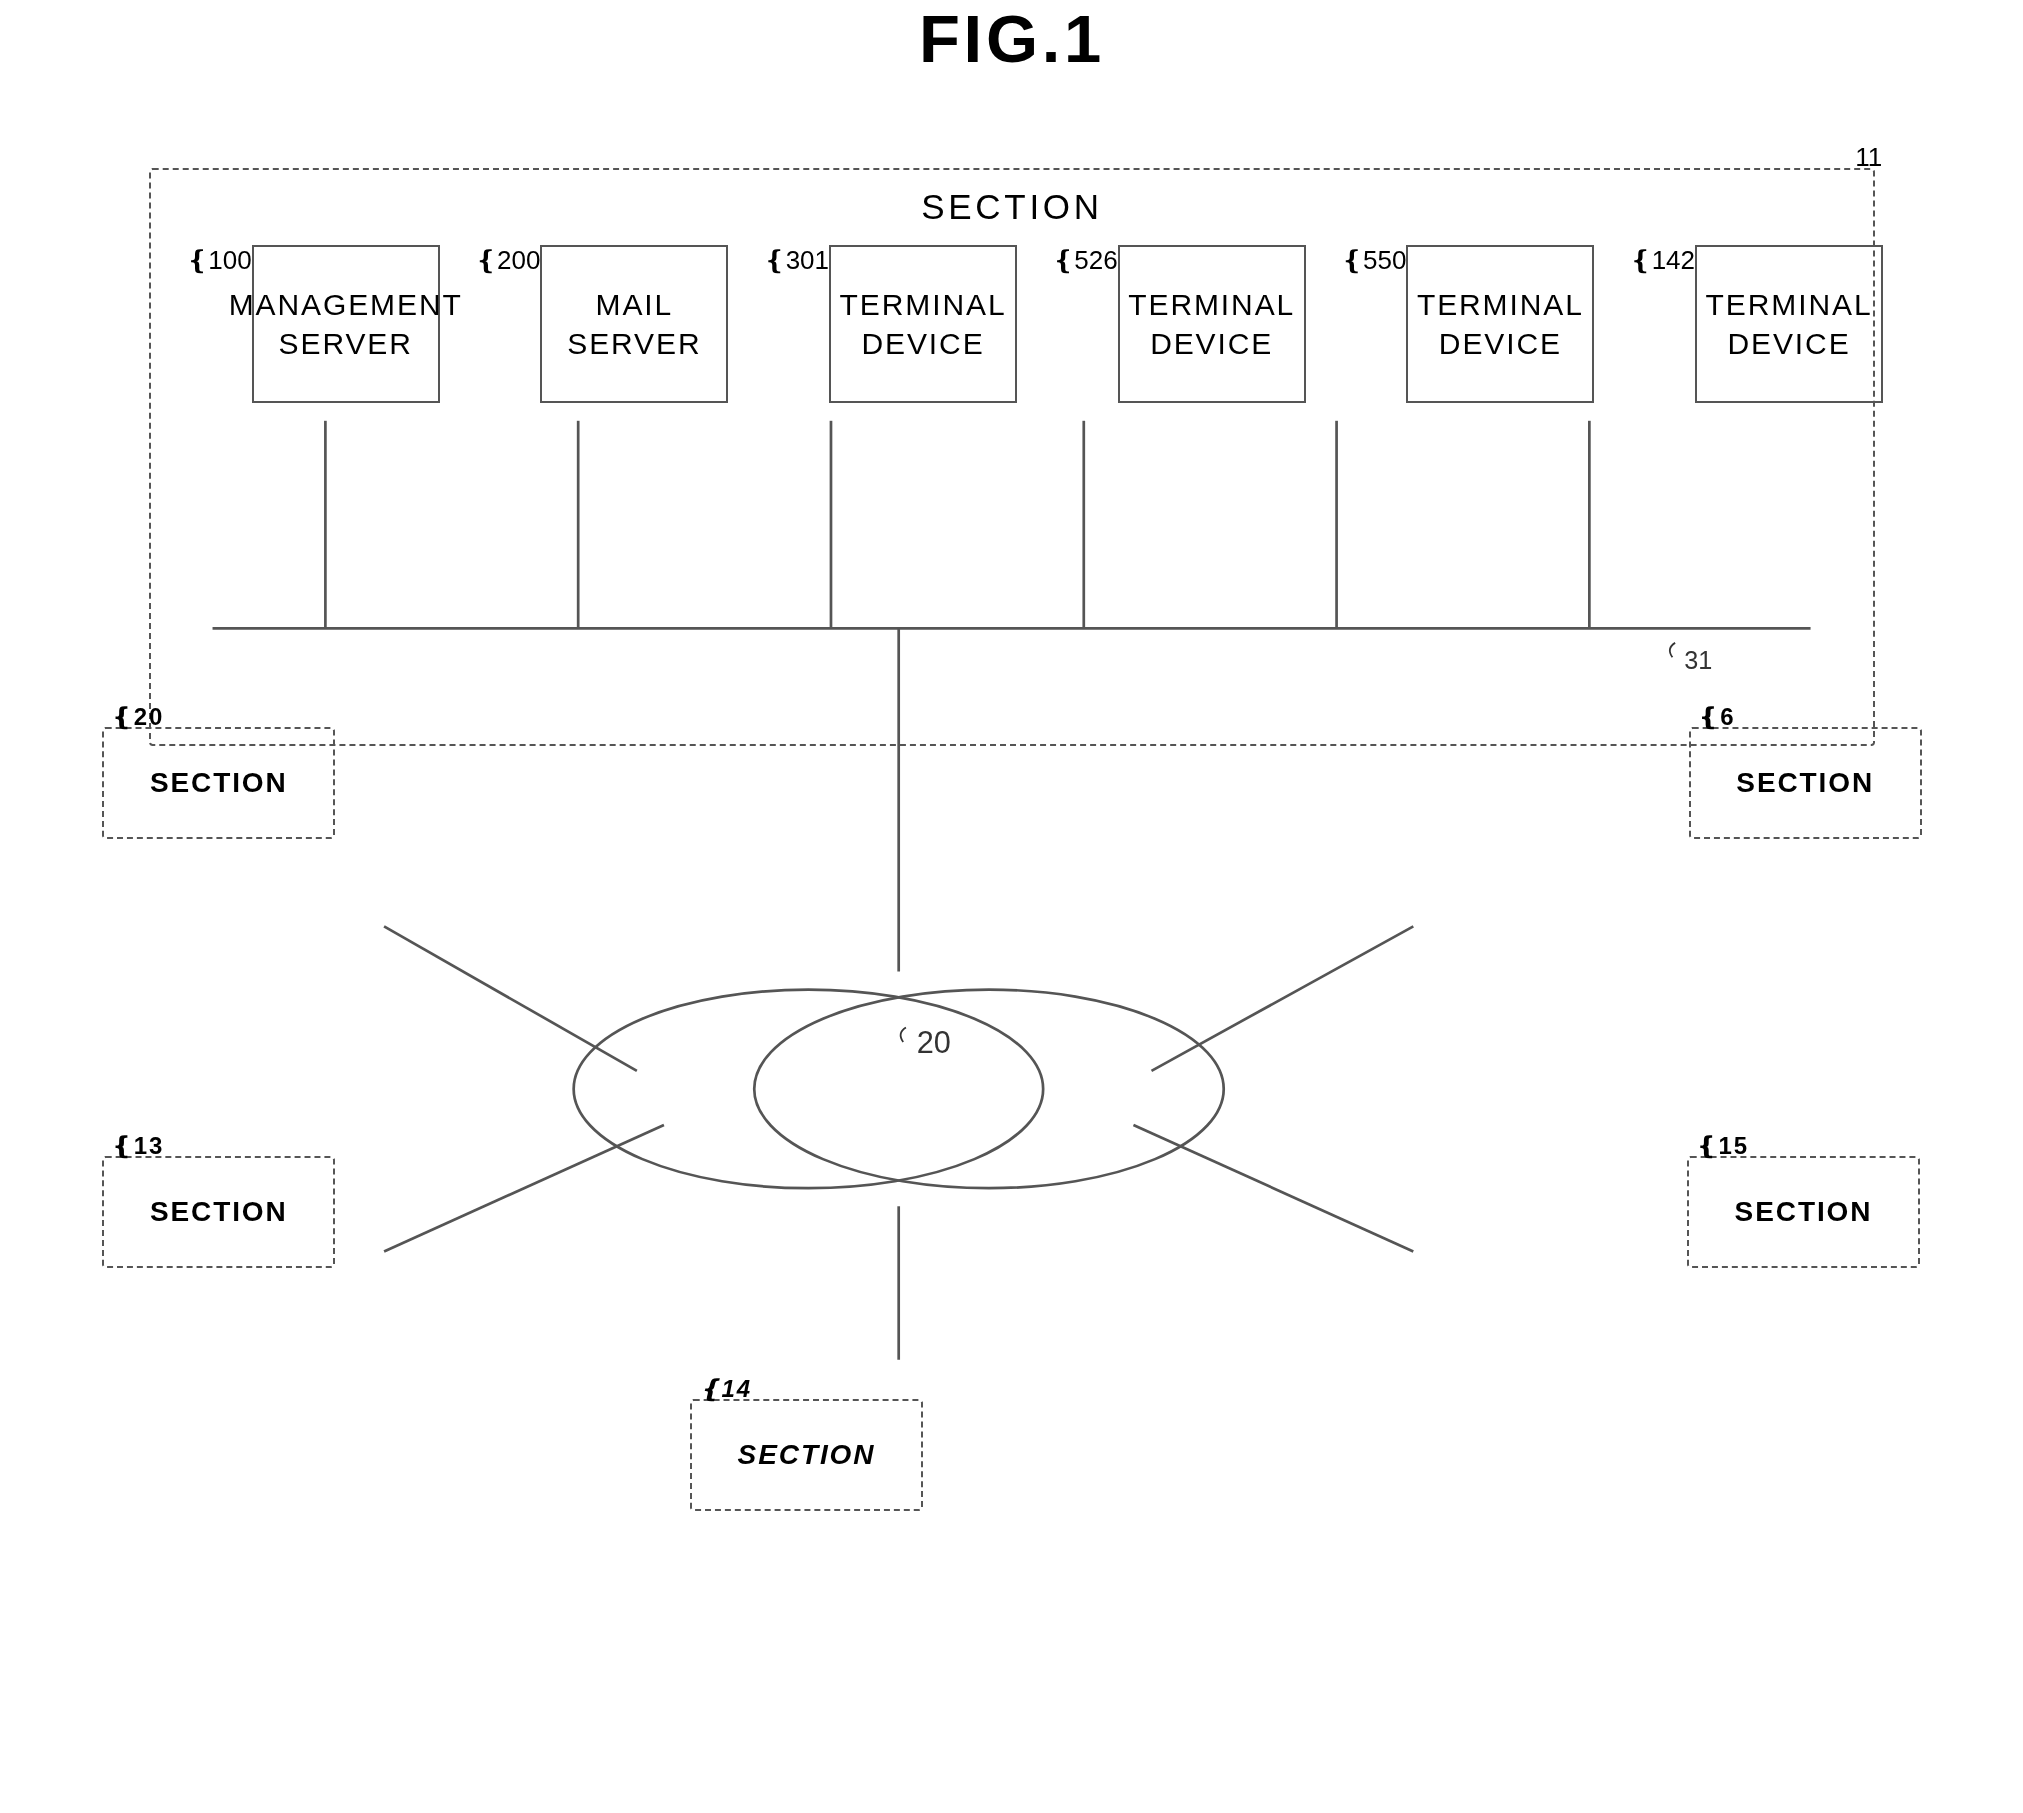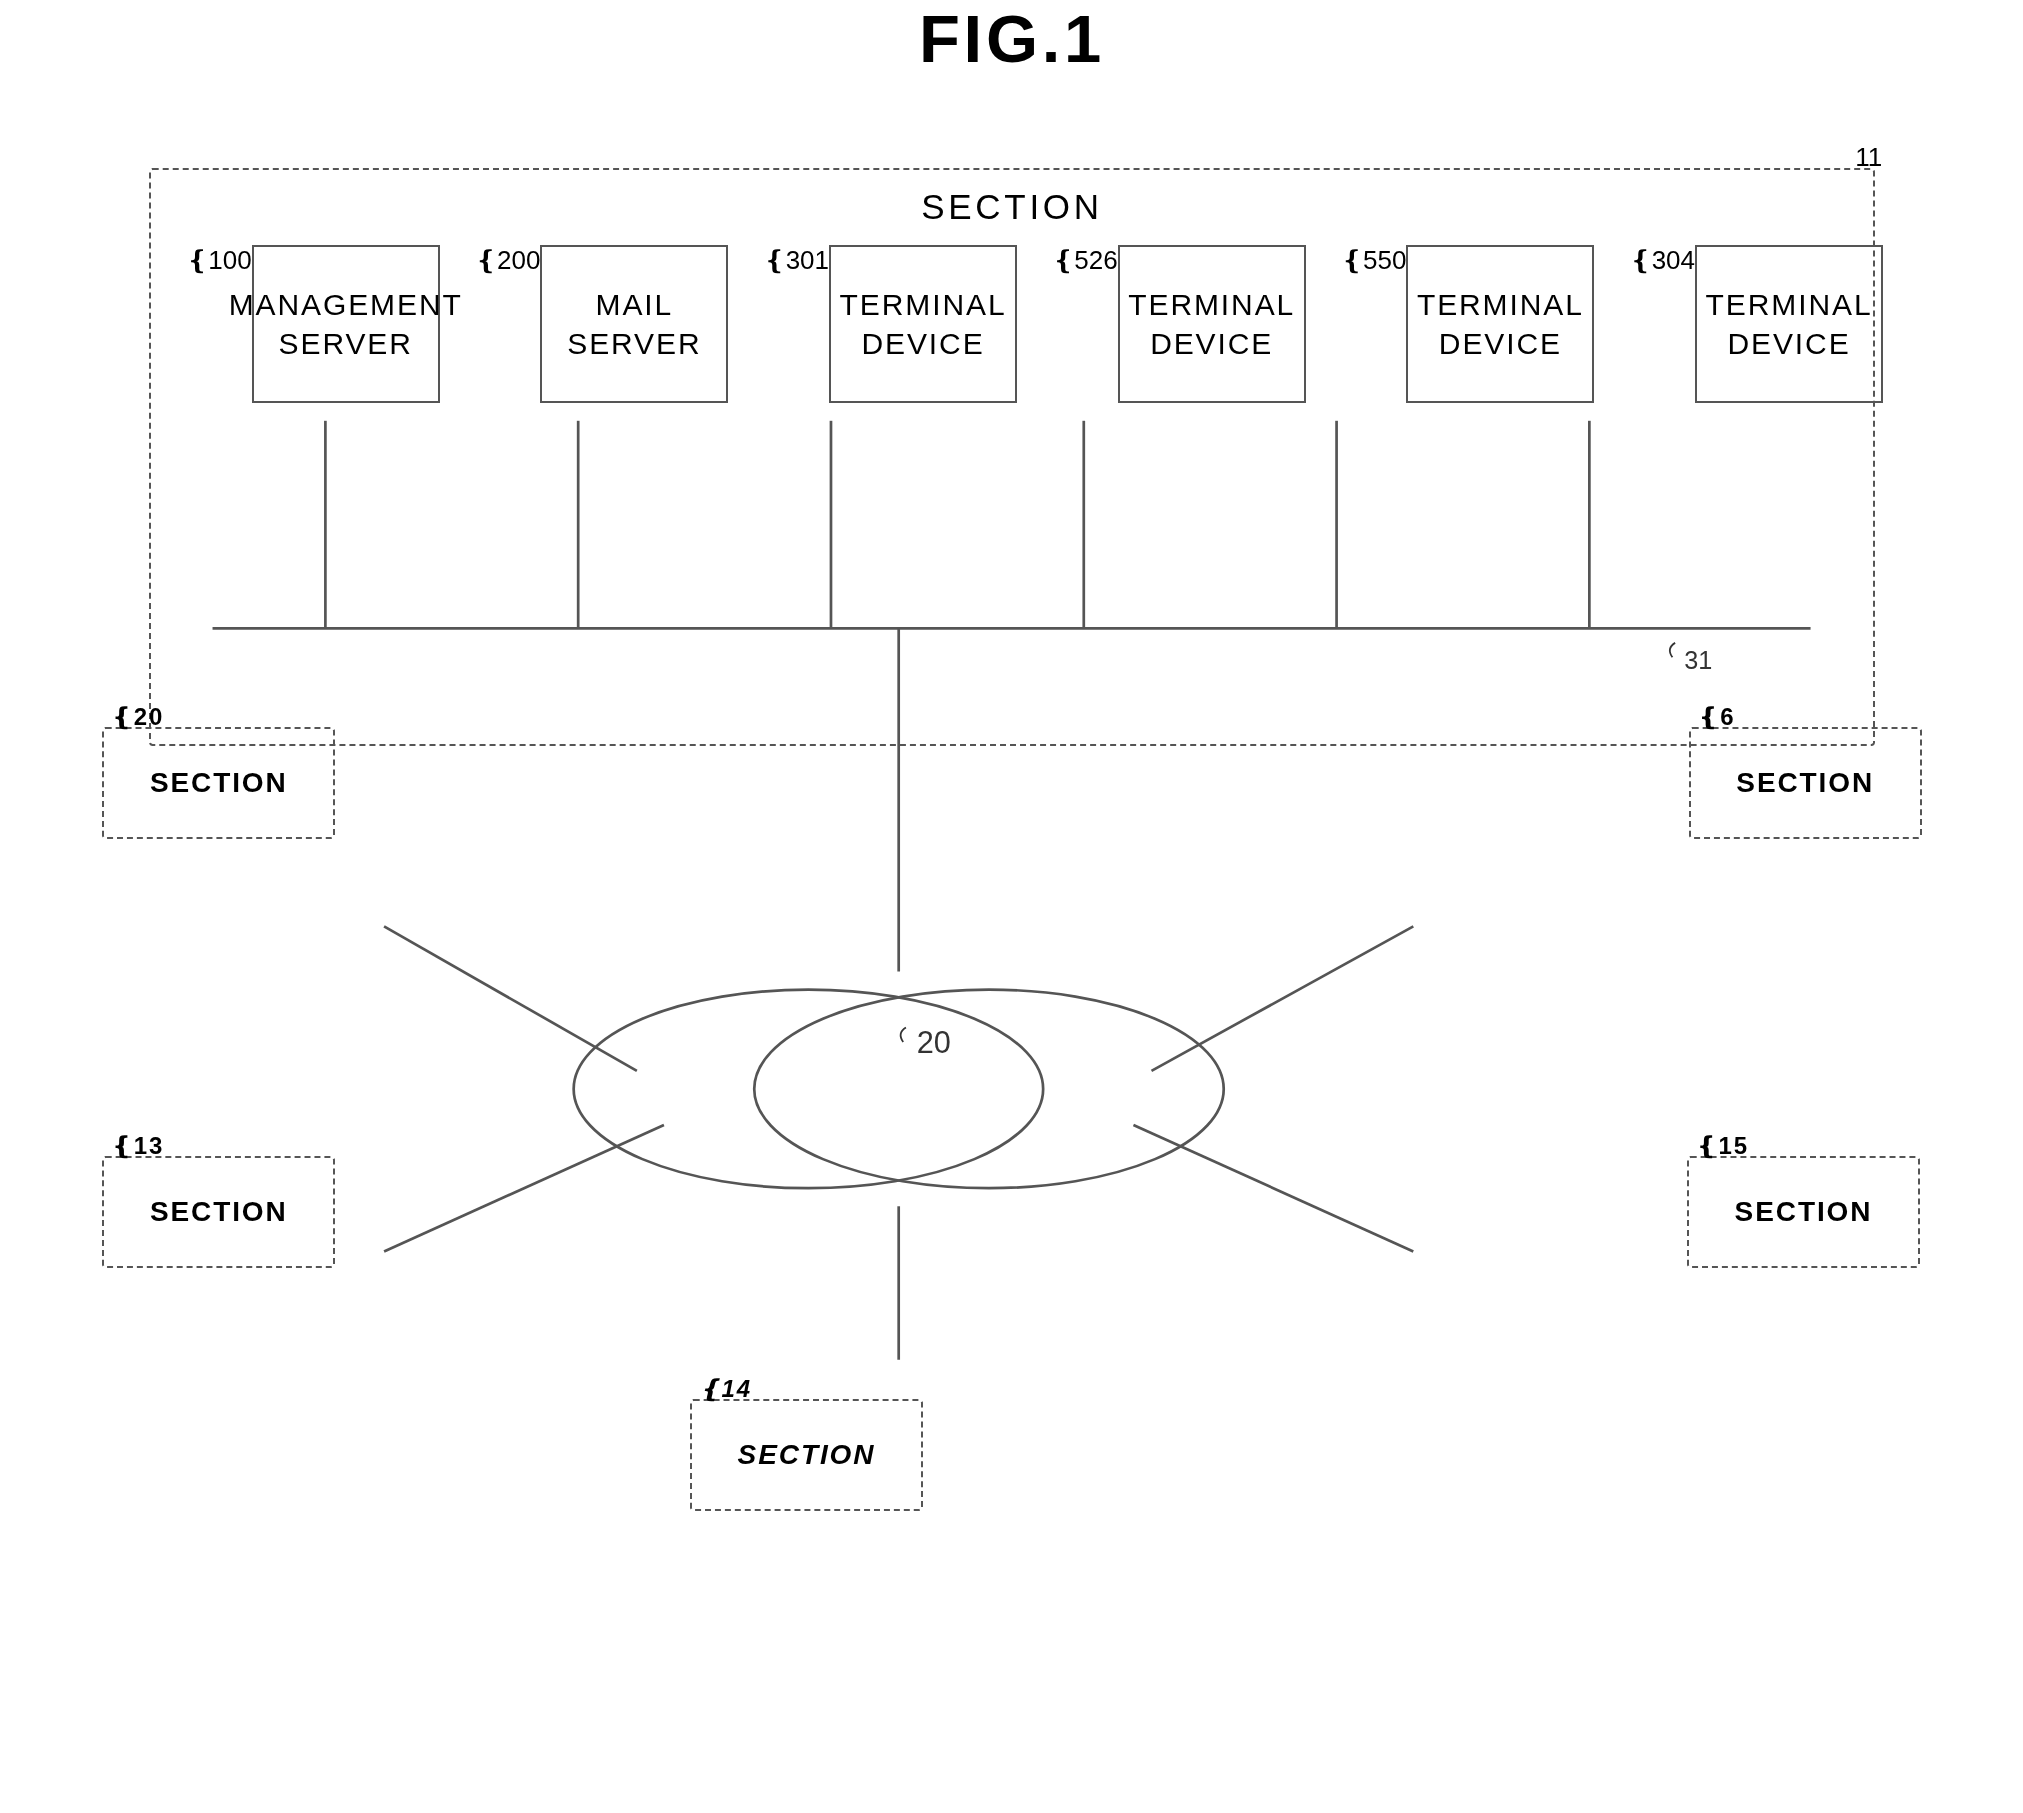--- a/index.html
+++ b/index.html
@@ -142,21 +142,21 @@
         <span class="device-number">❴526</span>
         <div class="device-box">TERMINAL<br>DEVICE</div>
       </div>
 
       <div class="device-wrapper">
         <span class="device-number">❴550</span>
         <div class="device-box">TERMINAL<br>DEVICE</div>
       </div>
 
       <div class="device-wrapper">
-        <span class="device-number">❴304</span>
+        <span class="device-number">❴142</span>
         <div class="device-box">TERMINAL<br>DEVICE</div>
       </div>
 
     </div>
 
     <div style="position:absolute; top:-28px; right:-9.3px; font-size:26px;">
       <span>11</span>
     </div>
   </div>
 

